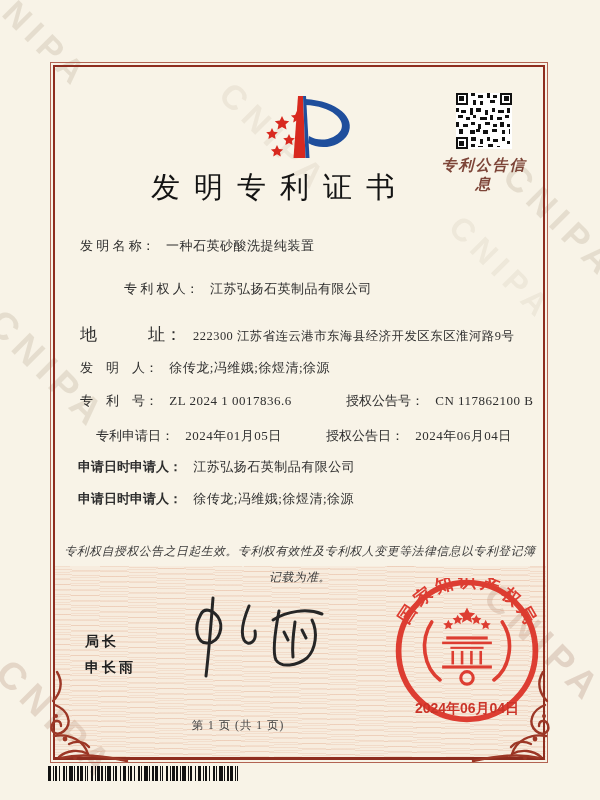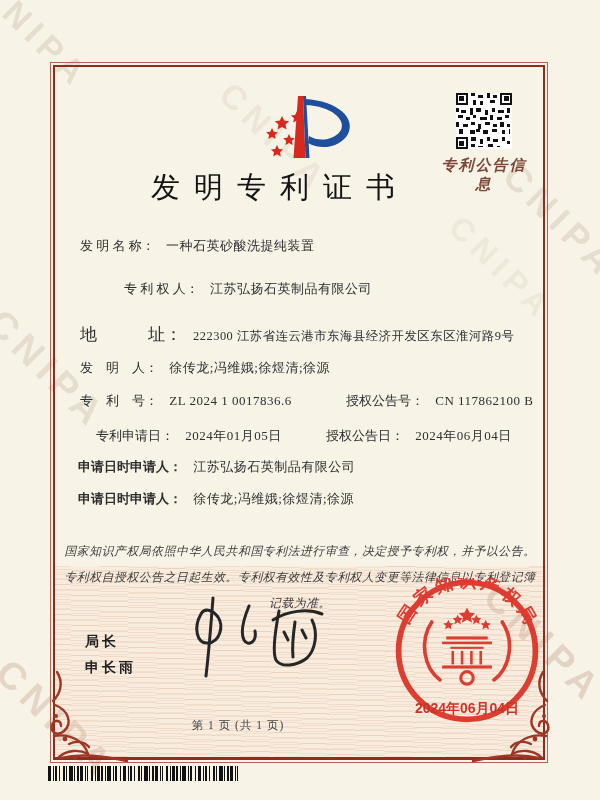--- a/index.html
+++ b/index.html
@@ -207,21 +207,20 @@
     <span class="lbl lbl-hei">申请日时申请人：</span>
     <span class="val">江苏弘扬石英制品有限公司</span>
   </div>
 
   <div class="row" style="top:490px;left:78px;">
     <span class="lbl lbl-hei">申请日时申请人：</span>
     <span class="val">徐传龙;冯维娥;徐煜清;徐源</span>
   </div>
 
   <div class="legal">
-    <div>国家知识产权局依照中华人民共和国专利法进行审查，决定授予专利权，并予以公告。</div>
     <div>专利权自授权公告之日起生效。专利权有效性及专利权人变更等法律信息以专利登记簿记载为准。</div>
   </div>
 
   <div class="director">
     <div>局长</div>
     <div>申长雨</div>
   </div>
 
   <svg class="abs" style="left:175px;top:592px;" width="160" height="90" viewBox="0 0 160 90">
     <g fill="none" stroke="#262626" stroke-width="3" stroke-linecap="round" stroke-linejoin="round">

